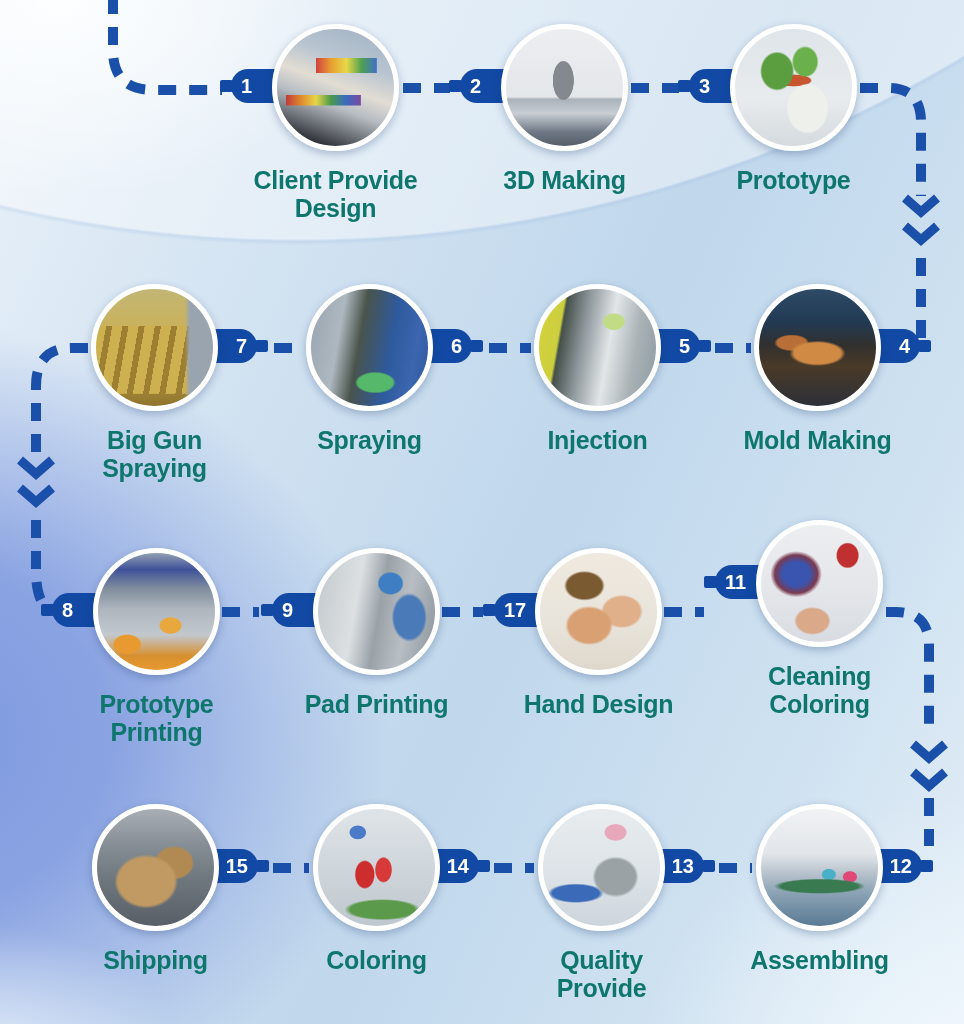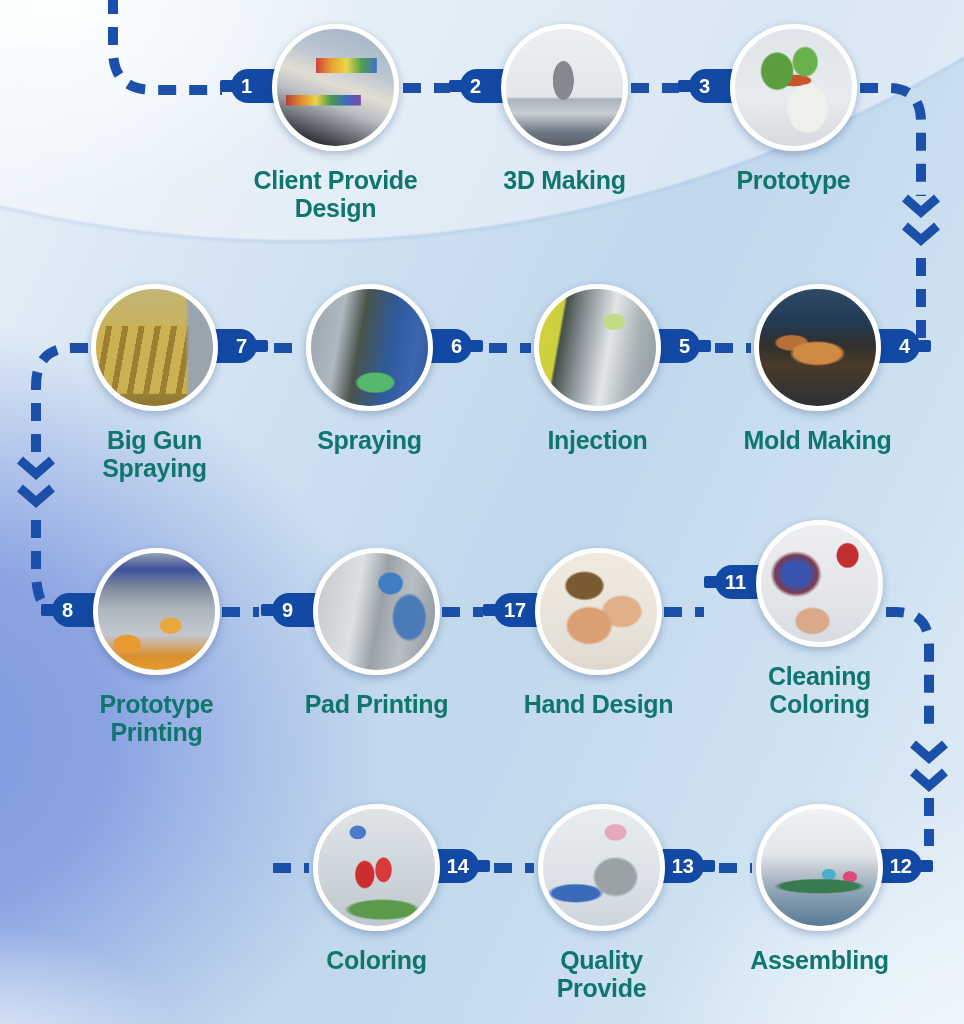--- a/index.html
+++ b/index.html
@@ -233,13 +233,20 @@
     <div class="label">Quality
 Provide</div>
   </div>
   <div class="node" style="left:313px;top:804px">
     <div class="badge badge-right">
         <span>14</span>
       </div>
     <div class="photo p14"></div>
     <div class="label">Coloring</div>
   </div>
+  <div class="node" style="left:92px;top:804px">
+    <div class="badge badge-right">
+        <span>15</span>
+      </div>
+    <div class="photo p15"></div>
+    <div class="label">Shipping</div>
+  </div>
 </div>
 
 </body></html>

